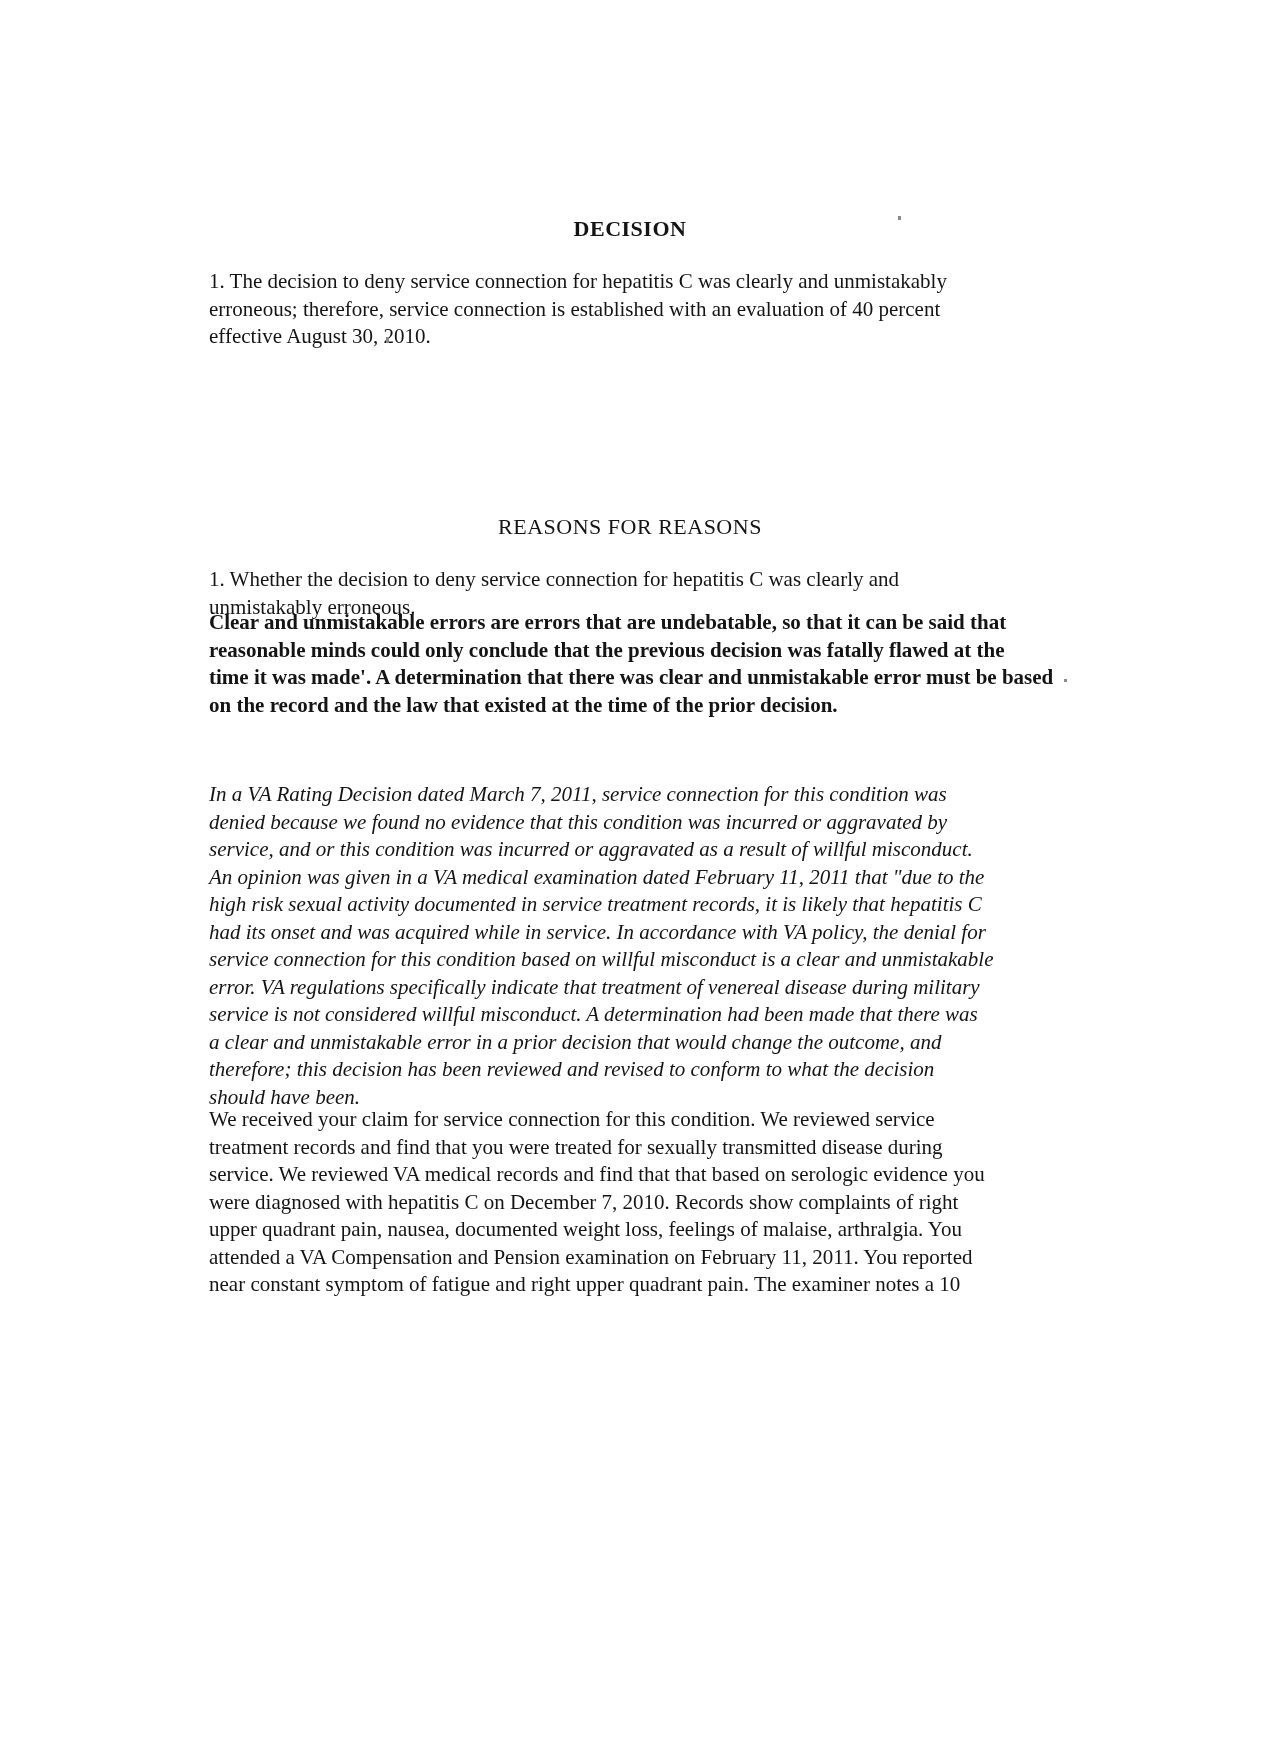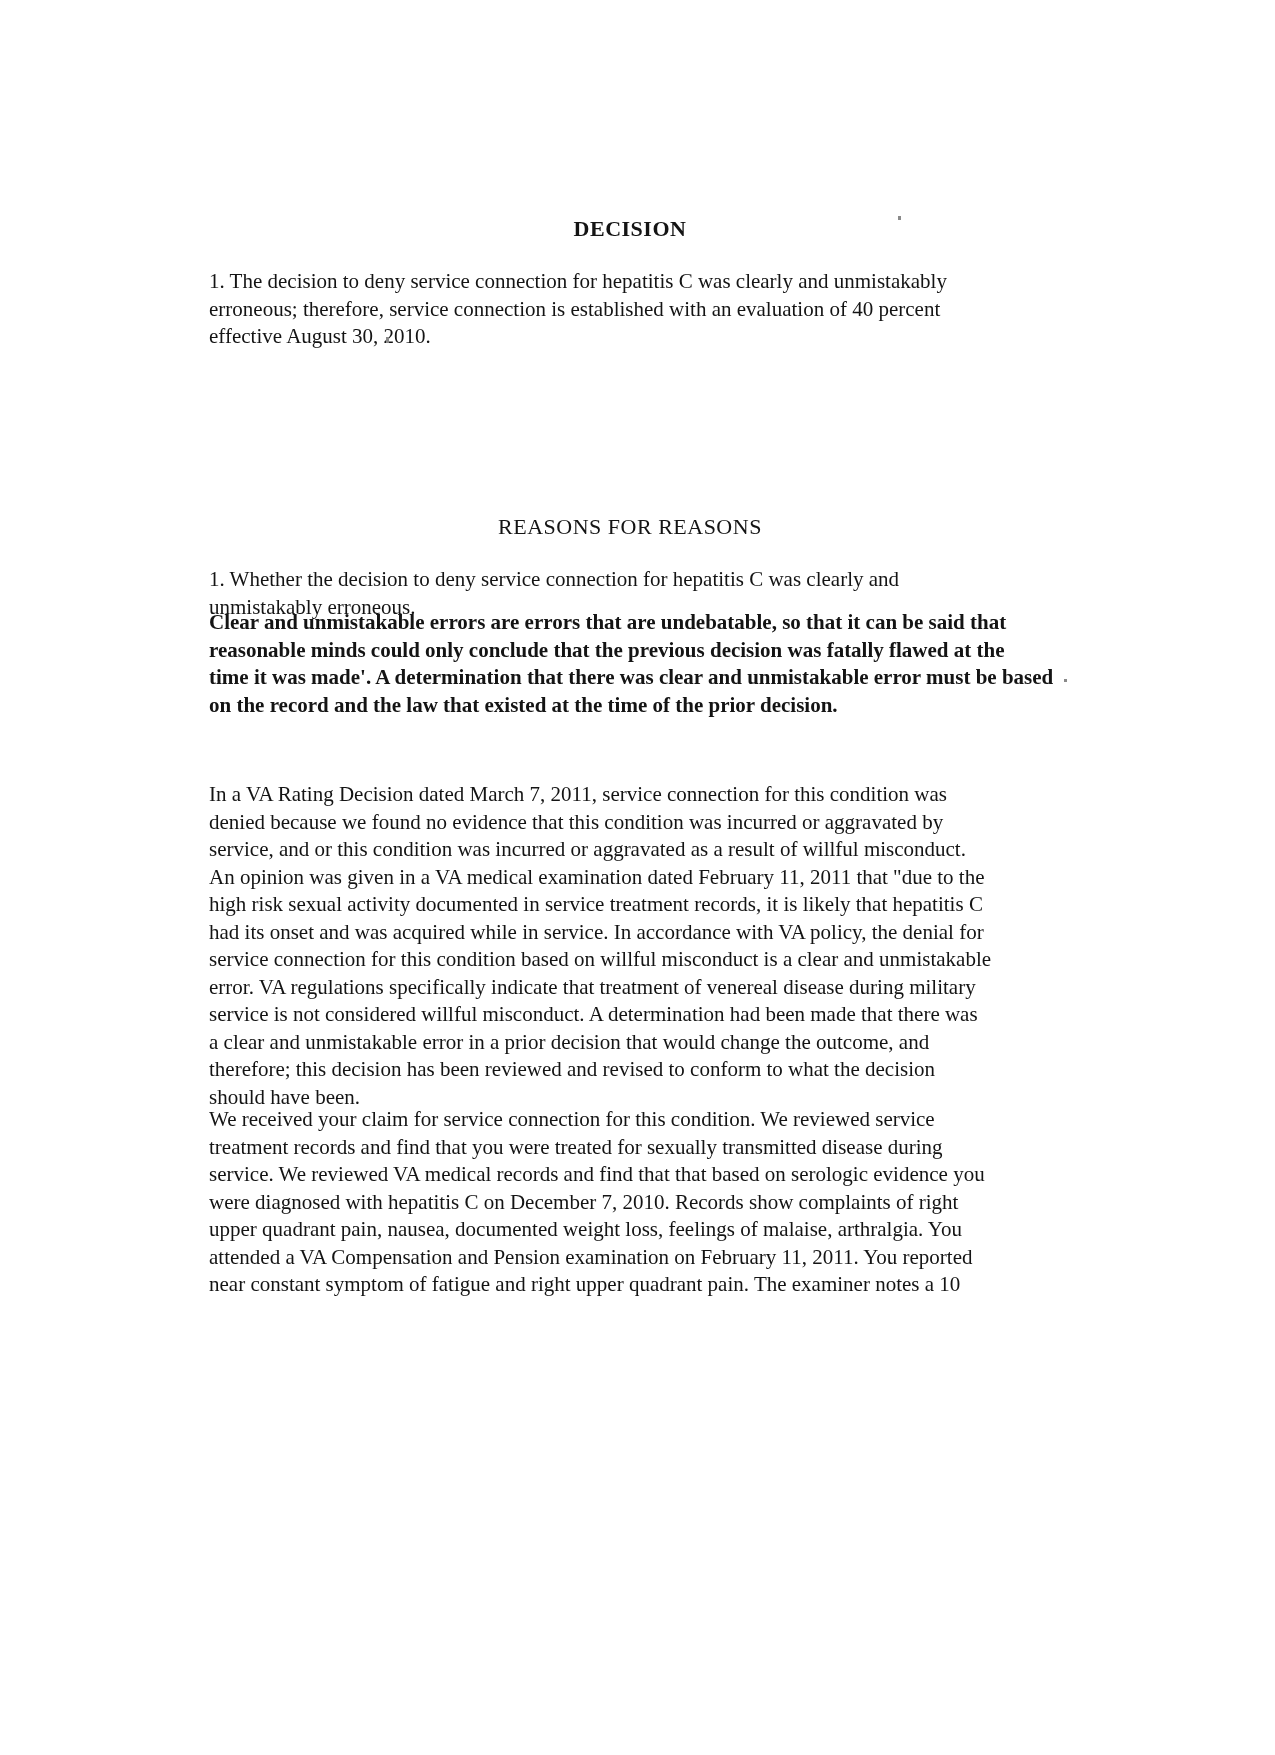--- a/index.html
+++ b/index.html
@@ -42,21 +42,21 @@
     line-height: 27.5px;
     white-space: pre;
     margin-left: 24px;
   }
   
   #h-decision { top: 215px; }
   #p-decision { top: 268px; }
   #h-reasons  { top: 513px; }
   #p-issue    { top: 566px; }
   #p-cue      { top: 609px; font-weight: bold; }
-  #p-rating   { top: 781px; }
+  #p-rating   { top: 781px; font-style: italic; }
   #p-claim    { top: 1106px; }
 
   .artifact {
     position: absolute;
     background: #2a2a2a;
   }
   .artifact.light { background: #8a8a8a; }
 </style>
 </head>
 <body>

